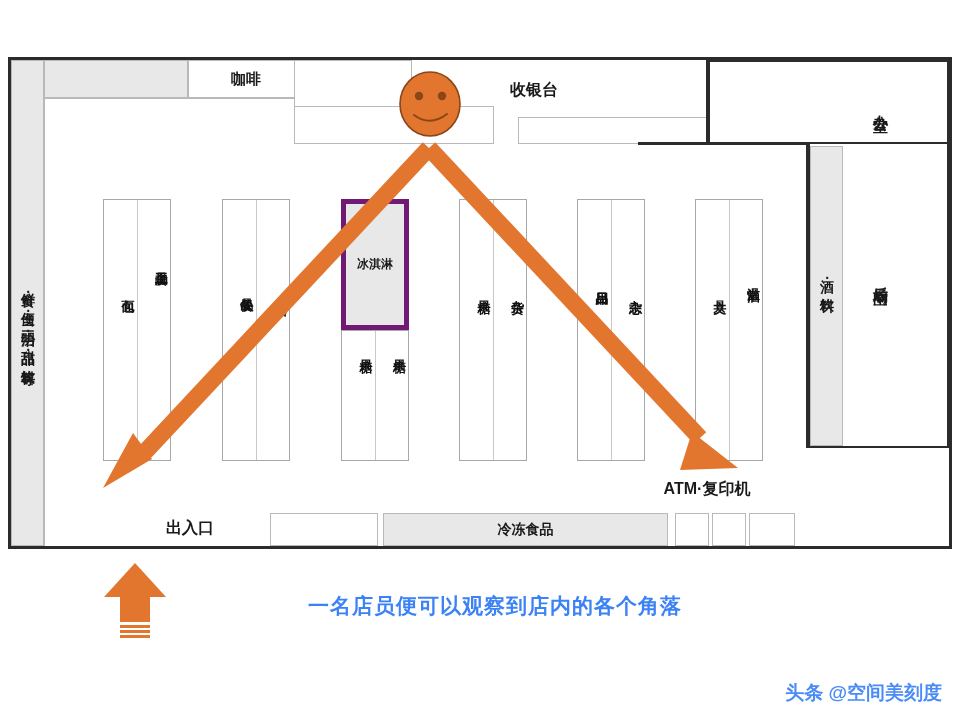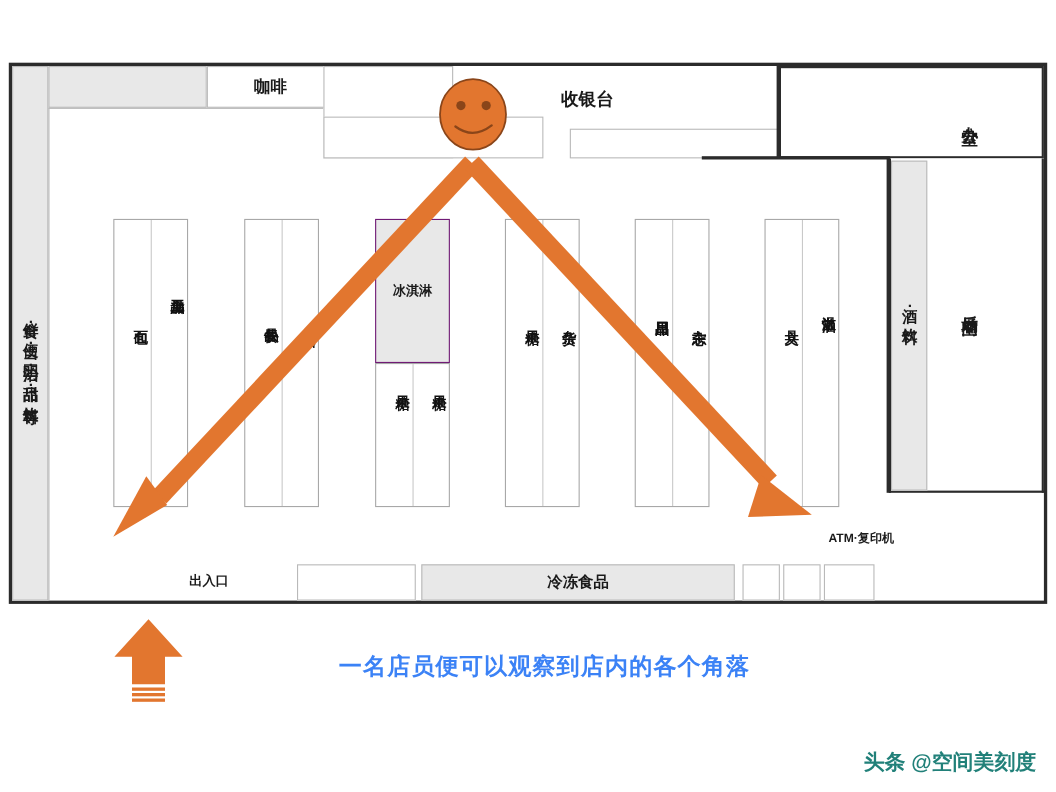--- a/index.html
+++ b/index.html
@@ -53,21 +53,21 @@
 
   
   .caption{
     position:absolute;left:308px;top:592px;
     font-size:21px;font-weight:bold;color:#3b82f6;letter-spacing:1px;
     white-space:nowrap;
   }
   
   .watermark{
     position:absolute;right:18px;top:680px;
-    font-size:19px;font-weight:bold;color:#0f766e;
+    font-size:19px;font-weight:bold;color:#3b82f6;
     white-space:nowrap;opacity:.92;
   }
 </style>
 </head>
 <body>
 
 <div id="stage">
 
   <div class="abs store-frame"></div>
 
@@ -151,37 +151,37 @@
       <div class="abs shelf-group" style="left: 695px; top: 199px; width: 68px; height: 262px;">
         <div class="shelf-col">
           <div class="lbl" style="top: 90px;">文具</div>
         </div>
         <div class="shelf-col">
           <div class="lbl" style="top: 78px;">常温酒</div>
         </div>
       </div>
     </div>
 
-  <div class="abs zone-grey" style="left:341px;top:199px;width:68px;height:131px;border:1px solid #701a75;">
+  <div class="abs zone-grey" style="left:341px;top:199px;width:68px;height:131px;border:5px solid #701a75;">
     <div class="htext" style="width:100%;height:100%;font-size:12px;">冰淇淋</div>
   </div>
 
   <div id="bottom-fixtures">
       <div class="abs zone-white" style="left: 270px; top: 513px; width: 108px; height: 33px;"></div>
       <div class="abs zone-grey" style="left: 383px; top: 513px; width: 285px; height: 33px;">
         <div class="htext" style="width: 100%; height: 100%; font-size: 14px;">冷冻食品</div>
       </div>
       <div class="abs zone-white" style="left: 675px; top: 513px; width: 34px; height: 33px;"></div>
       <div class="abs zone-white" style="left: 712px; top: 513px; width: 34px; height: 33px;"></div>
       <div class="abs zone-white" style="left: 749px; top: 513px; width: 46px; height: 33px;"></div>
     </div>
 
-  <div class="abs htext" style="left:150px;top:516px;width:80px;height:24px;font-size:12px;">出入口</div>
-
-  <div class="abs htext" style="left:728px;top:478px;width:110px;height:22px;font-size:11px;">ATM·复印机</div>
+  <div class="abs htext" style="left:150px;top:516px;width:80px;height:24px;font-size:16px;">出入口</div>
+
+  <div class="abs htext" style="left:652px;top:478px;width:110px;height:22px;font-size:16px;">ATM·复印机</div>
 
   <svg id="overlay" viewBox="0 0 960 720">
 
     <g>
       <path d="M 429,148 L 145,452" stroke="#E2762F" stroke-width="17" fill="none"></path>
       <path d="M 152,459 L 103,488 L 133,433 Z" fill="#E2762F"></path>
     </g>
 
     <g>
       <path d="M 429,148 L 700,438" stroke="#E2762F" stroke-width="17" fill="none"></path>

